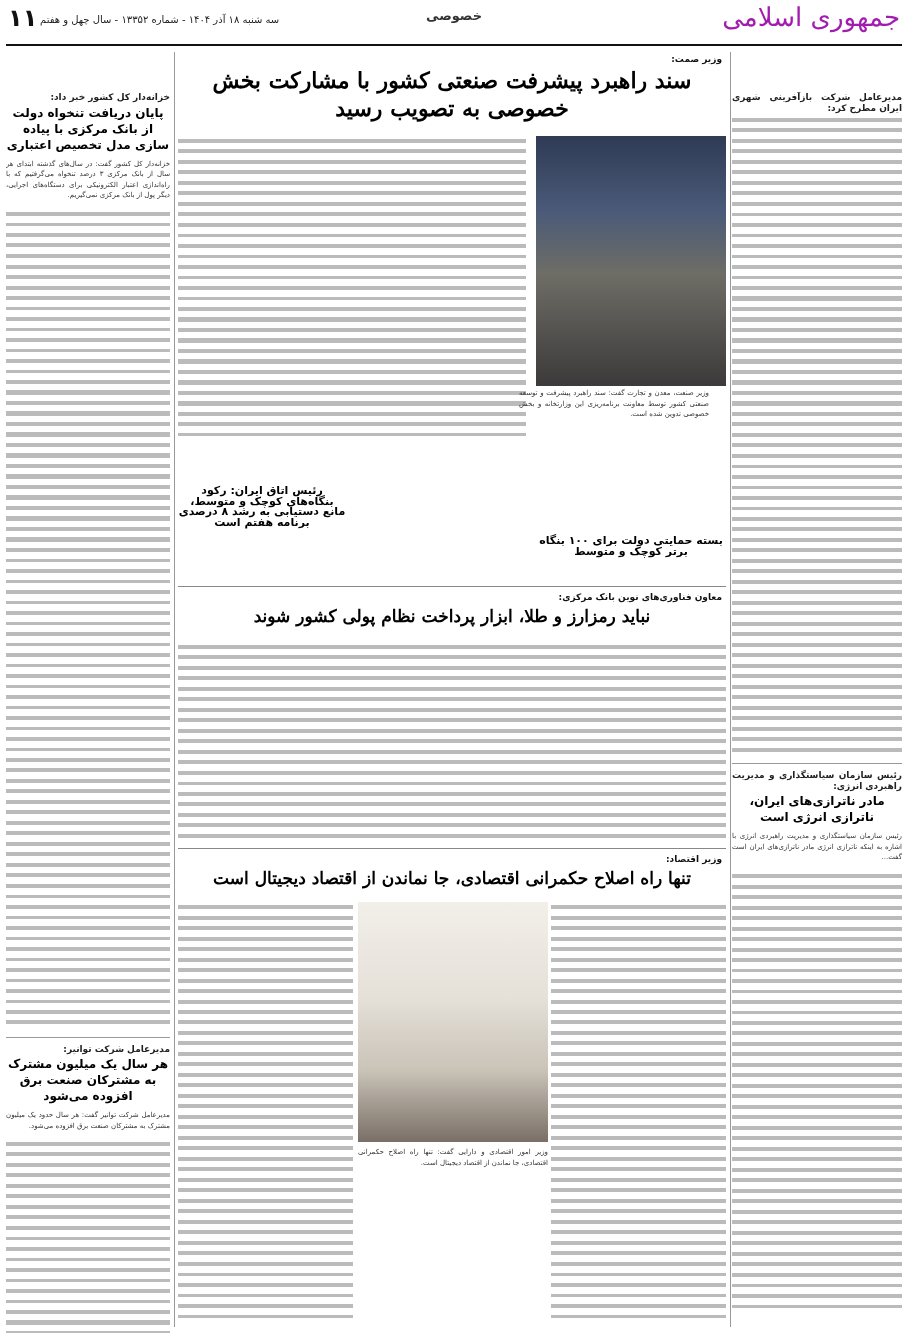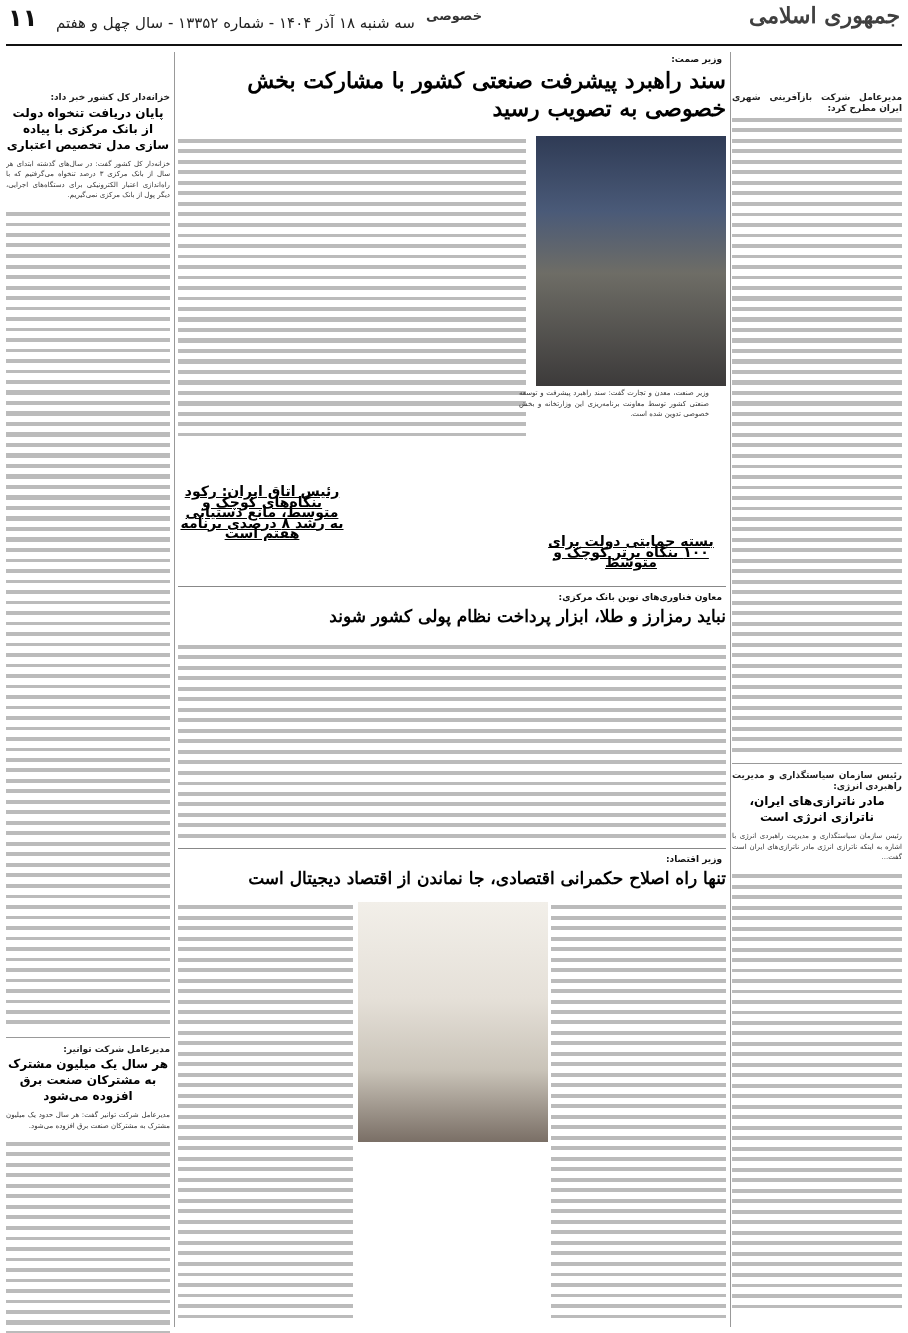--- a/index.html
+++ b/index.html
@@ -1,43 +1,43 @@
 <!DOCTYPE html>
 <html><head>
 <meta charset="utf-8">
 <style>
   html, body { margin:0; padding:0; background:#fff; }
   body { width:908px; height:1333px; overflow:hidden; position:relative; font-family:"DejaVu Sans", sans-serif; direction:rtl; color:#111; }
   .masthead { position:absolute; top:0; left:0; width:908px; height:44px; }
-  .logo { position:absolute; right:8px; top:2px; font-family:"DejaVu Serif", serif; font-size:22px; font-weight:bold; color:#404040; }
+  .logo { position:absolute; right:8px; top:2px; font-family:"DejaVu Serif", serif; font-size:26px; font-weight:normal; color:#a21caf; }
   .section-name { position:absolute; left:50%; top:8px; transform:translateX(-50%); font-size:13px; font-weight:bold; color:#333; }
-  .issue-line { position:absolute; left:56px; top:14px; font-size:15px; color:#222; }
+  .issue-line { position:absolute; left:40px; top:14px; font-size:10px; color:#222; }
   .page-num { position:absolute; left:8px; top:4px; font-size:24px; font-weight:bold; color:#111; }
   .rule { position:absolute; left:6px; right:6px; top:44px; border-top:2px solid #111; }
 
   .col { position:absolute; top:52px; overflow:hidden; font-size:7px; line-height:10.5px; text-align:justify; color:#222;margin-top:40px; }
   .col-right { right:6px; width:170px; }
   .col-left { left:6px; width:164px; }
   .vline { position:absolute; top:52px; bottom:6px; border-left:1px solid #999; }
 
   .kicker { font-size:9px; font-weight:bold; color:#222; margin-bottom:2px; }
   .headline-sm { font-size:12px; font-weight:bold; line-height:16px; text-align:center; margin:2px 0 6px; color:#000; }
   .body-text { font-size:7px; line-height:10.5px; color:#333; margin-bottom:8px; }
   .sep { border-top:1px solid #999; margin:6px 0; }
 
   .main { position:absolute; top:52px; left:178px; width:548px; }
   .main-kicker { font-size:9px; font-weight:bold; text-align:right; margin:2px 4px; }
-  .main-headline { font-family:"DejaVu Serif", serif; font-weight:bold; text-align:right; color:#000; }
+  .main-headline { font-family:"DejaVu Serif", serif; font-weight:bold; text-align:center; color:#000; }
   .h1 { font-size:22px; line-height:28px; }
   .h2 { font-size:17px; line-height:24px; }
   .photo { position:absolute; background:#556; overflow:hidden; }
   .photo1 { left:6px; top:84px; width:190px; height:250px; background:linear-gradient(180deg,#2f3b55 0%,#4a5a78 30%,#6e6d66 55%,#3c3a3a 100%); }
   .photo2 { left:190px; top:840px; width:190px; height:240px; background:linear-gradient(180deg,#f2efe9 0%,#e5e0d8 40%,#c9c3b8 70%,#7a6f66 100%); }
   .text-block { position:absolute; font-size:7px; line-height:10.5px; color:#333; text-align:justify; overflow:hidden; }
-  .subhead { font-size:14px; font-weight:bold; color:#000; text-align:center; margin:4px 0;text-decoration:underline; }
+  .subhead { font-size:11px; font-weight:bold; color:#000; text-align:center; margin:4px 0; }
 </style>
 </head>
 <body>
 
 <div class="masthead">
   <div class="logo">جمهوری اسلامی</div>
   <div class="section-name">خصوصی</div>
   <div class="issue-line">سه شنبه ۱۸ آذر ۱۴۰۴ - شماره ۱۳۳۵۲ - سال چهل و هفتم</div>
   <div class="page-num">۱۱</div>
   <div class="rule"></div>
@@ -100,13 +100,16 @@
   <div class="text-block" style="right:0;top:590px;width:548px;height:200px;background:repeating-linear-gradient(180deg,#fff 0,#fff 3px,#bbb 3px,#bbb 7px,#fff 7px,#fff 10.5px)"></div>
 
   <div style="position:absolute;top:796px;left:0;width:548px;border-top:1px solid #888"></div>
   <div style="position:absolute;top:800px;left:0;width:548px">
     <div class="main-kicker">وزیر اقتصاد:</div>
     <div class="main-headline h2">تنها راه اصلاح حکمرانی اقتصادی، جا نماندن از اقتصاد دیجیتال است</div>
   </div>
   <div class="photo photo2" style="left:180px;top:850px"></div>
   <div class="text-block" style="right:0;top:850px;width:175px;height:420px;background:repeating-linear-gradient(180deg,#fff 0,#fff 3px,#bbb 3px,#bbb 7px,#fff 7px,#fff 10.5px)"></div>
   <div class="text-block" style="left:0;top:850px;width:175px;height:420px;background:repeating-linear-gradient(180deg,#fff 0,#fff 3px,#bbb 3px,#bbb 7px,#fff 7px,#fff 10.5px)"></div>
+  <div class="text-block" style="left:180px;top:1095px;width:190px;height:175px">
+    <span>وزیر امور اقتصادی و دارایی گفت: تنها راه اصلاح حکمرانی اقتصادی، جا نماندن از اقتصاد دیجیتال است.</span>
+  </div>
 </div>
 
 </body></html>

